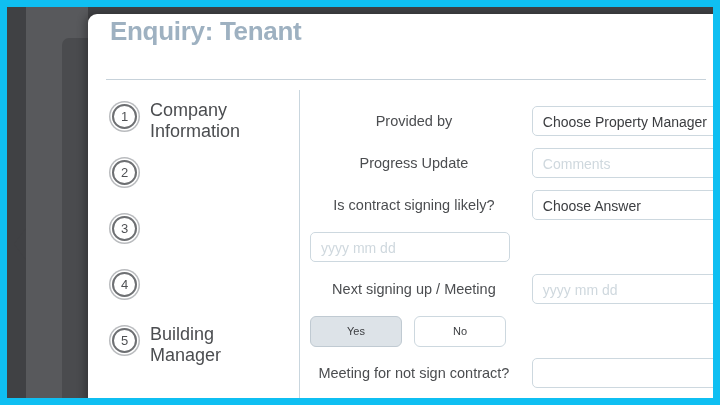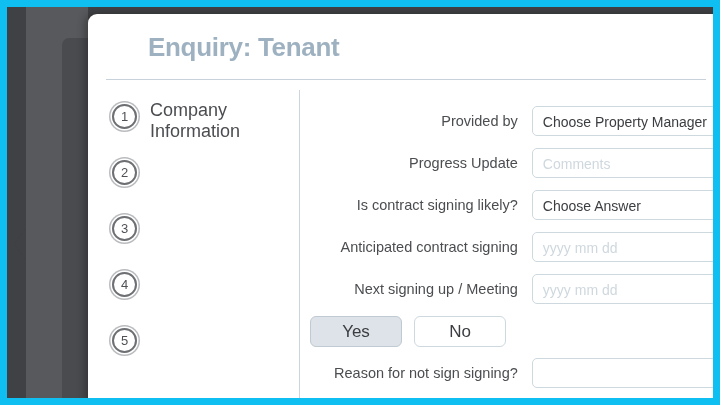--- a/index.html
+++ b/index.html
@@ -59,27 +59,26 @@
     background: #ffffff;
     border-top-left-radius: 9px;
     box-shadow: -3px 0 9px rgba(0,0,0,0.30);
     overflow: hidden;
     box-sizing: border-box;
   }
 
   .card-title {
     position: absolute;
     left: 22px;
-    top: 18px;
+    top: 2px;
     font-size: 26px;
     font-weight: bold;
     color: #9eb1c1;
     letter-spacing: -0.3px;
     white-space: nowrap;
-    margin-left: 38px;
   }
   .title-rule {
     position: absolute;
     left: 18px;
     top: 65px;
     width: 600px;
     height: 1px;
     background: #c7d2da;
   }
 
@@ -138,21 +137,21 @@
     width: 420px;
   }
   .form-row {
     position: relative;
     height: 42px;
     display: flex;
     align-items: center;
   }
   .form-label {
     width: 224px;
-    text-align: right;
+    text-align: center;
     padding-right: 14px;
     font-size: 14.5px;
     color: #4b4d50;
     white-space: nowrap;
     box-sizing: border-box;
   }
   .field {
     width: 200px;
     height: 30px;
     line-height: 30px;
@@ -177,21 +176,21 @@
   .toggle-group {
     display: flex;
   }
   .toggle-btn {
     width: 92px;
     height: 31px;
     line-height: 29px;
     text-align: center;
     border: 1px solid #cdd8df;
     border-radius: 6px;
-    font-size: 17px;
+    font-size: 11px;
     color: #3b3d40;
     background: #ffffff;
     box-sizing: border-box;
   }
   .toggle-btn.selected {
     background: #dde3e8;
     border-color: #c0cad2;
   }
   .toggle-gap { width: 12px; }
 
@@ -236,20 +235,21 @@
       <div class="step">
         <div class="step-circle">3</div>
       </div>
 
       <div class="step">
         <div class="step-circle">4</div>
       </div>
 
       <div class="step">
         <div class="step-circle">5</div>
+        <div class="step-label">Building Manager</div>
       </div>
 
     </div>
 
     <div class="form">
 
       <div class="form-row">
         <div class="form-label">Provided by</div>
         <div class="field wide-clip">Choose Property Manager</div>
       </div>
@@ -258,39 +258,38 @@
         <div class="form-label">Progress Update</div>
         <div class="field placeholder">Comments</div>
       </div>
 
       <div class="form-row">
         <div class="form-label">Is contract signing likely?</div>
         <div class="field">Choose Answer</div>
       </div>
 
       <div class="form-row">
-        <div class="form-label">Anticipated contract signing</div>
         <div class="field placeholder">yyyy mm dd</div>
       </div>
 
       <div class="form-row">
         <div class="form-label">Next signing up / Meeting</div>
         <div class="field placeholder">yyyy mm dd</div>
       </div>
 
       <div class="form-row">
         <div class="toggle-group">
           <div class="toggle-btn selected">Yes</div>
           <div class="toggle-gap"></div>
           <div class="toggle-btn">No</div>
         </div>
       </div>
 
       <div class="form-row">
-        <div class="form-label">Reason for not sign signing?</div>
+        <div class="form-label">Meeting for not sign contract?</div>
         <div class="field"></div>
       </div>
 
     </div>
 
   </div>
 
   <div class="frame"></div>
 
 </div>

